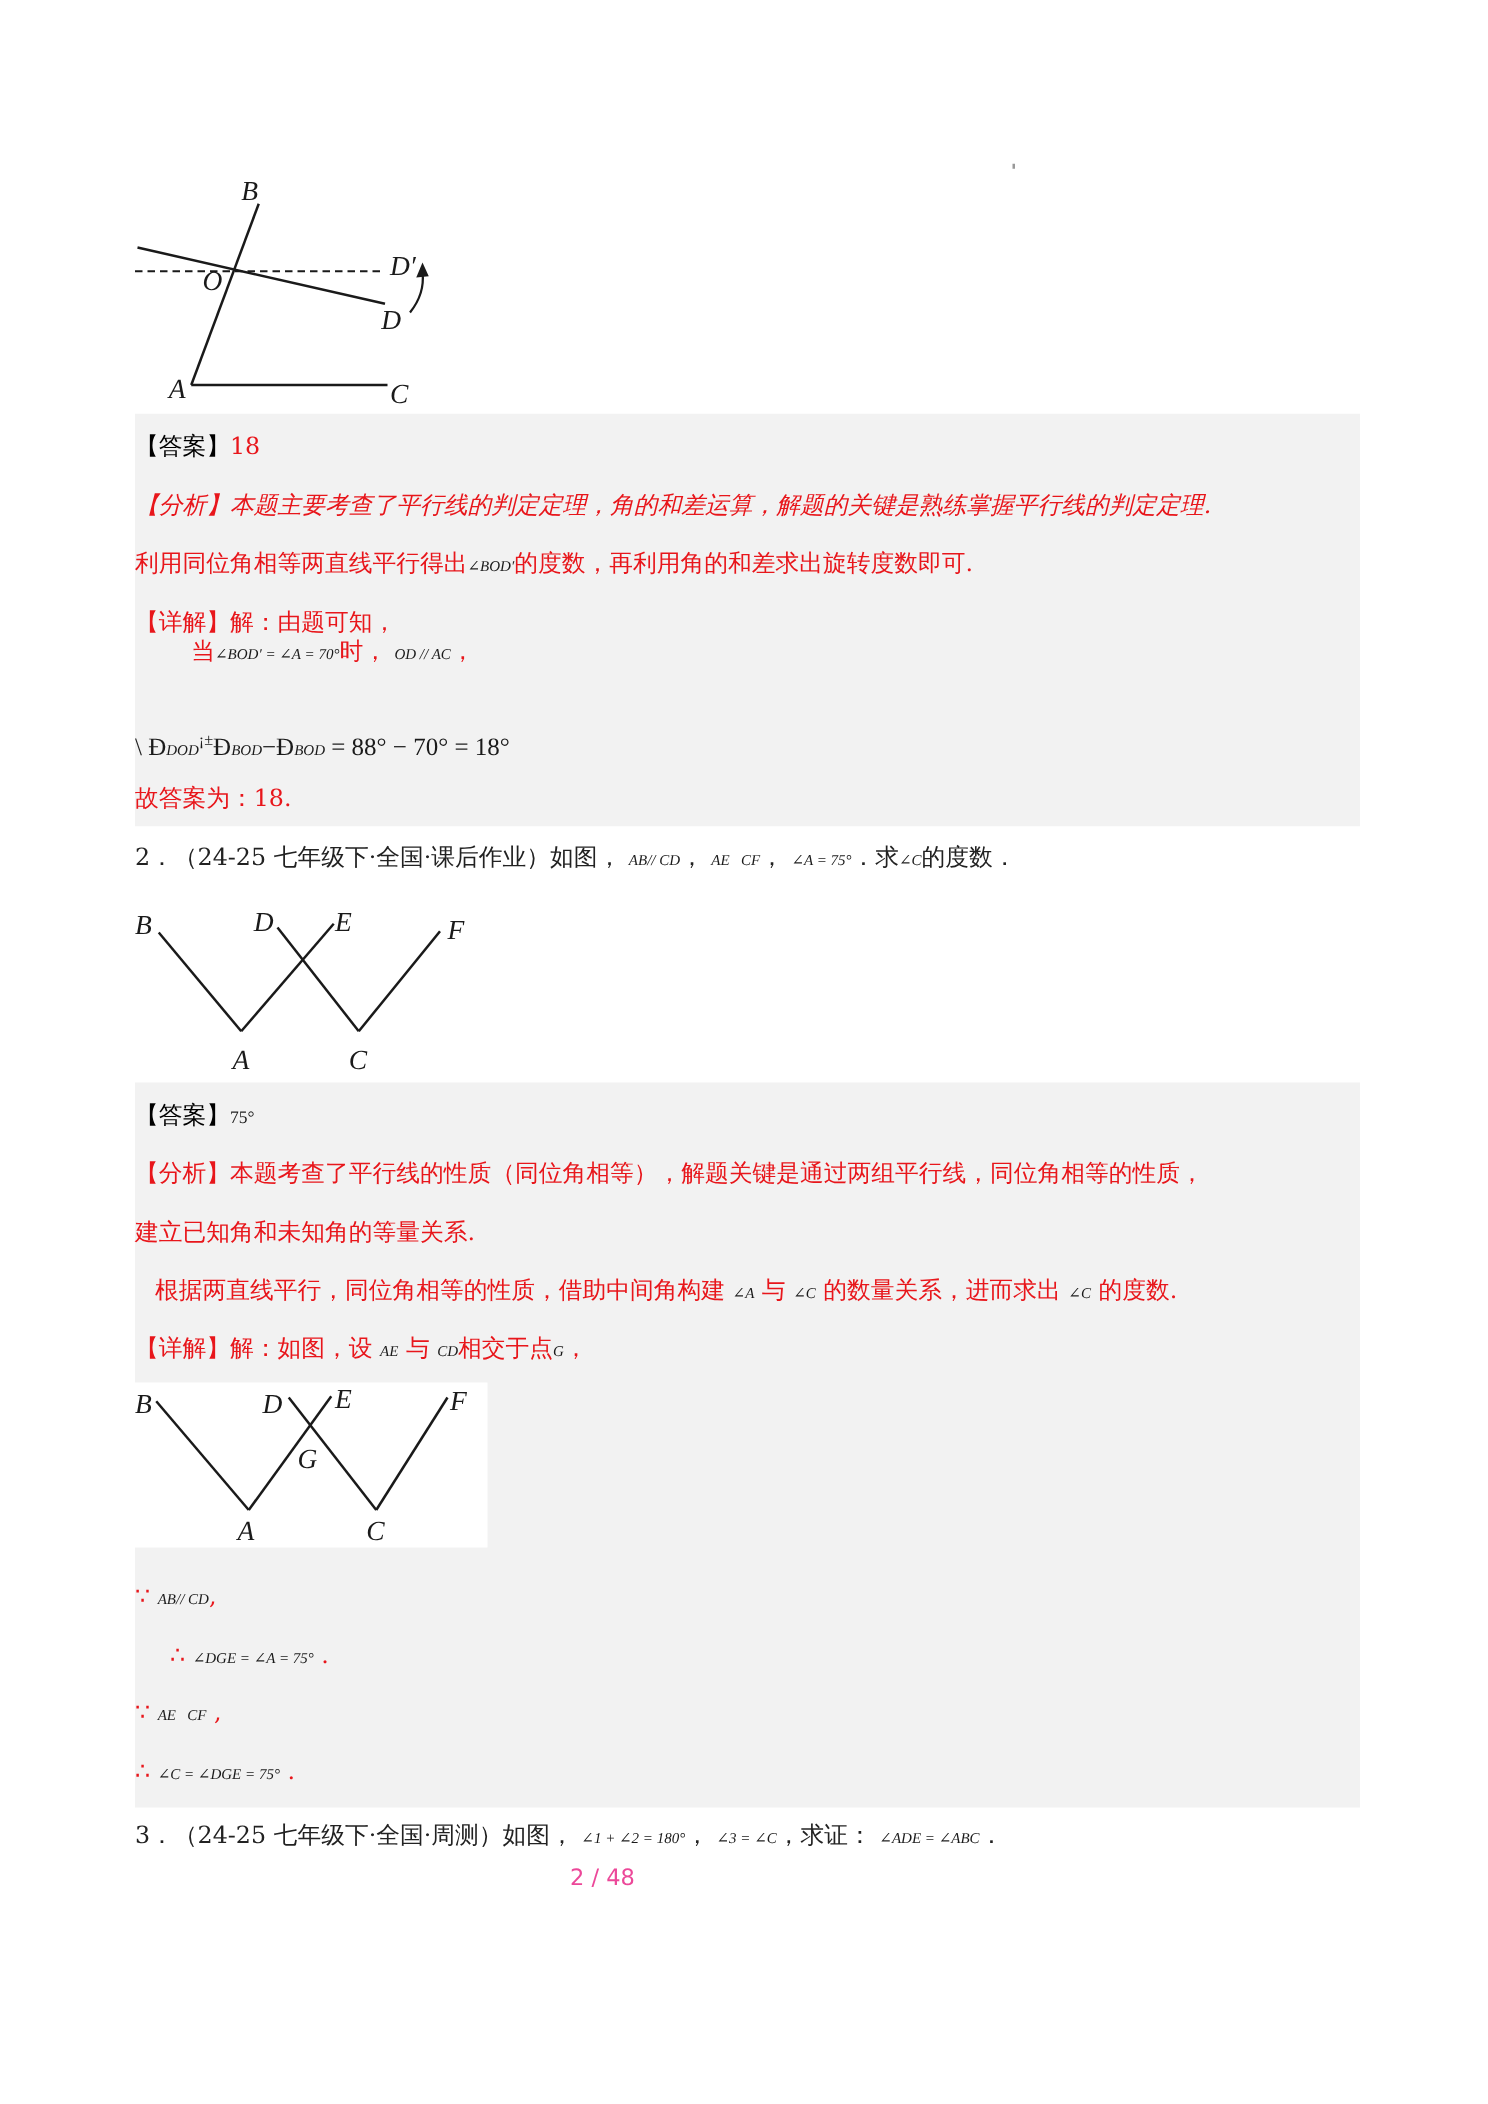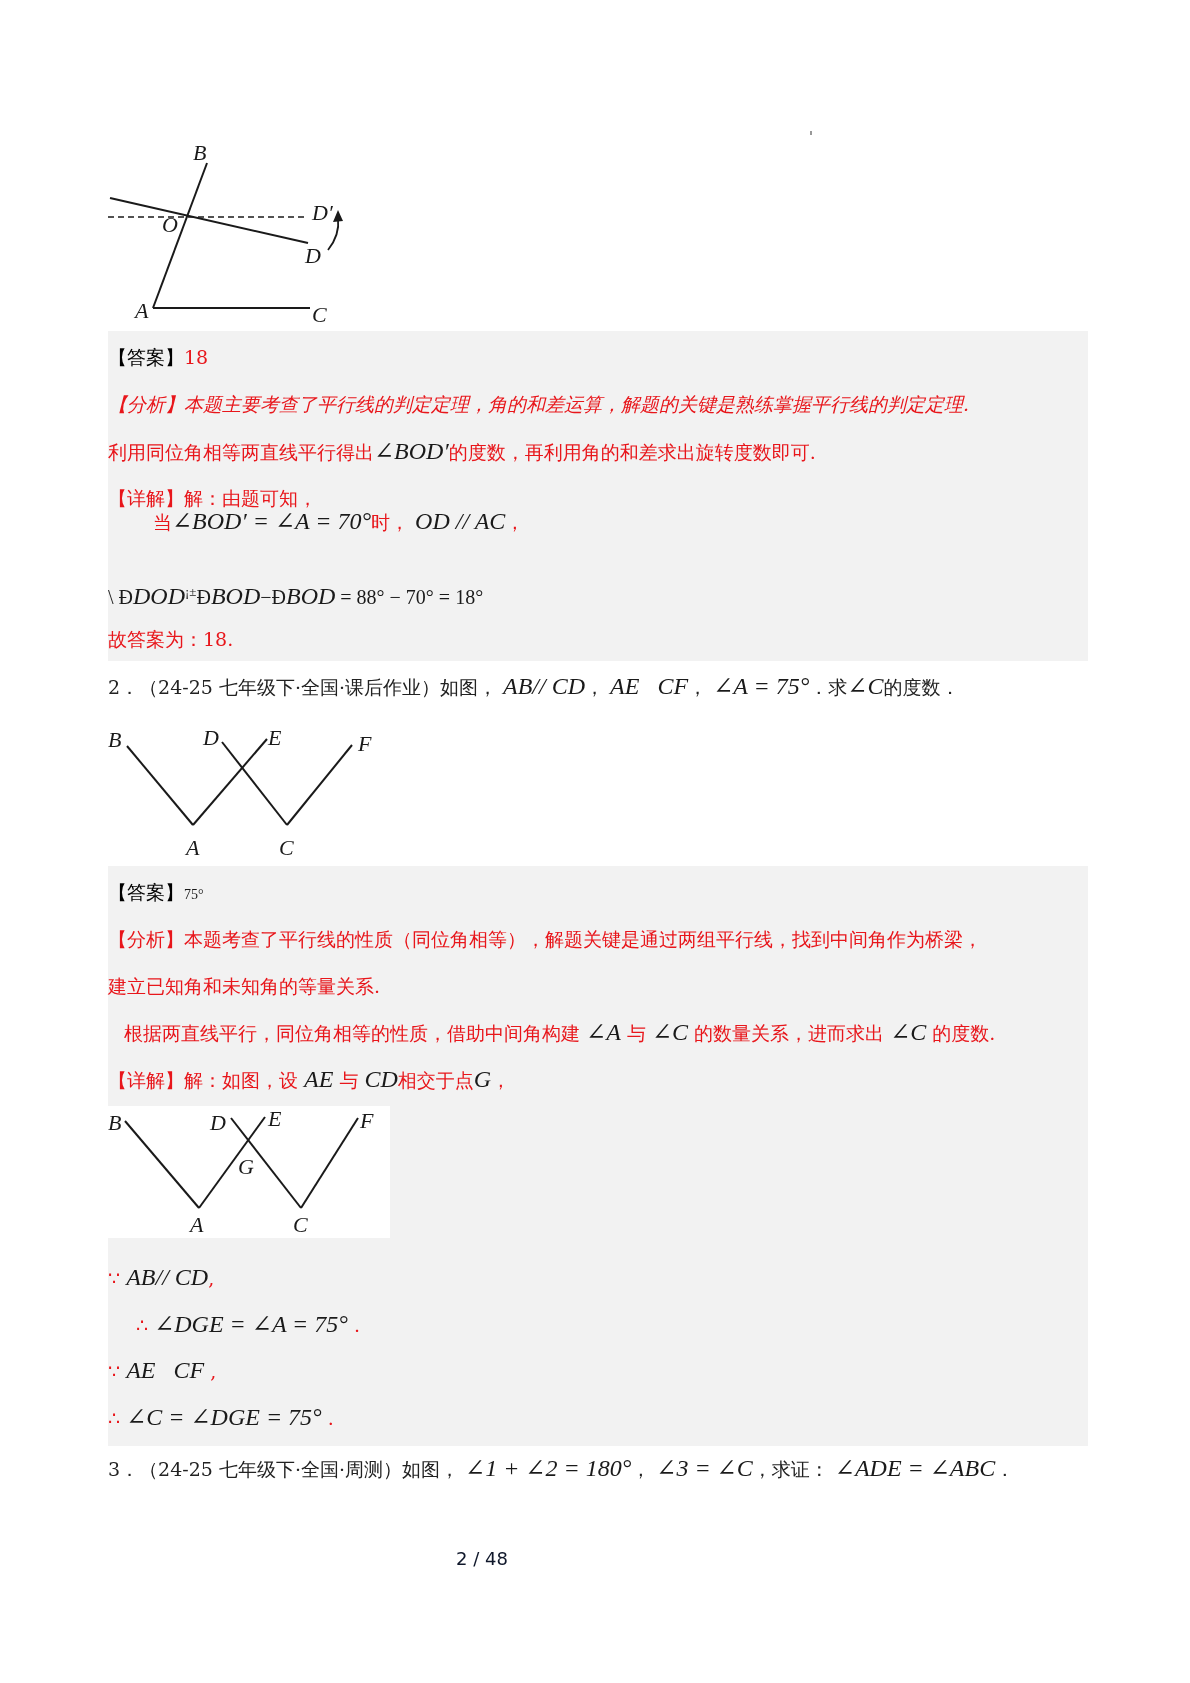--- a/index.html
+++ b/index.html
@@ -3,27 +3,27 @@
 <meta charset="utf-8">
 <style>
   html, body { margin: 0; padding: 0; background: #ffffff; }
   body { width: 1190px; height: 1683px; position: relative; overflow: hidden;
          font-family: "DejaVu Serif", "Liberation Serif", serif; color: #222; }
   .abs { position: absolute; }
   .shade { position: absolute; left: 108px; width: 980px; background: #f2f2f2; }
   .line { position: absolute; left: 108px; font-size: 19px; line-height: 24px; white-space: nowrap; }
   .red { color: #e8161b; }
   .blk { color: #1a1a1a; text-align: center; }
-  .m { font-family: "Liberation Serif", "DejaVu Serif", serif; font-style: italic; color: #1a1a1a; font-size: 24px; }
+  .m { font-family: "Liberation Serif", "DejaVu Serif", serif; font-style: italic; color: #1a1a1a; font-size: 12px; }
   .mn { font-family: "Liberation Serif", "DejaVu Serif", serif; color: #1a1a1a; font-size: 20px; }
   .bracket { color: #000000; }
   .q { color: #222; }
   .fig-label { font-family: "Liberation Serif", serif; font-style: italic; font-size: 22px; fill: #1a1a1a; }
-  .page-num { position: absolute; left: 0; width: 964px; top: 1548px; text-align: center;
-              font-family: "DejaVu Sans", "Liberation Sans", sans-serif; font-size: 18px; color: #0f172a; }
+  .page-num { position: absolute; left: 0; width: 964px; top: 1492px; text-align: center;
+              font-family: "DejaVu Sans", "Liberation Sans", sans-serif; font-size: 18px; color: #ec4899; }
   .tiny-mark { position: absolute; left: 810px; top: 131px; width: 2px; height: 4px; background: #999; }
   svg { position: absolute; overflow: visible; }
 </style>
 </head>
 <body>
 
 <div class="tiny-mark"></div>
 
 <svg style="left:100px;top:140px;" width="260" height="190" viewBox="0 0 260 190">
   <line x1="53" y1="168" x2="107" y2="23" stroke="#1a1a1a" stroke-width="2"></line>
@@ -82,21 +82,21 @@
   <text class="fig-label" x="86" y="140">A</text>
   <text class="fig-label" x="179" y="140">C</text>
 </svg>
 
 <div class="shade" style="top:866px;height:580px;"></div>
 
 <div class="line" style="top:880px;">
   <span class="bracket">【答案】</span><span class="mn" style="font-size:14px;">75°</span>
 </div>
 <div class="line red" style="top:927px;">
-  <span>【分析】</span><span>本题考查了平行线的性质（同位角相等），解题关键是通过两组平行线，找到中间角作为桥梁，</span>
+  <span>【分析】</span><span>本题考查了平行线的性质（同位角相等），解题关键是通过两组平行线，同位角相等的性质，</span>
 </div>
 <div class="line red" style="top:974px;">
   <span>建立已知角和未知角的等量关系.</span>
 </div>
 <div class="line red" style="top:1020px;margin-left:16px;">
   <span>根据两直线平行，同位角相等的性质，借助中间角构建</span> <span class="m">∠A</span> <span>与</span> <span class="m">∠C</span> <span>的数量关系，进而求出</span> <span class="m">∠C</span> <span>的度数.</span>
 </div>
 <div class="line red" style="top:1067px;">
   <span>【详解】</span><span>解：如图，设</span> <span class="m">AE</span> <span>与</span> <span class="m">CD</span><span>相交于点</span><span class="m">G</span><span>，</span>
 </div>

